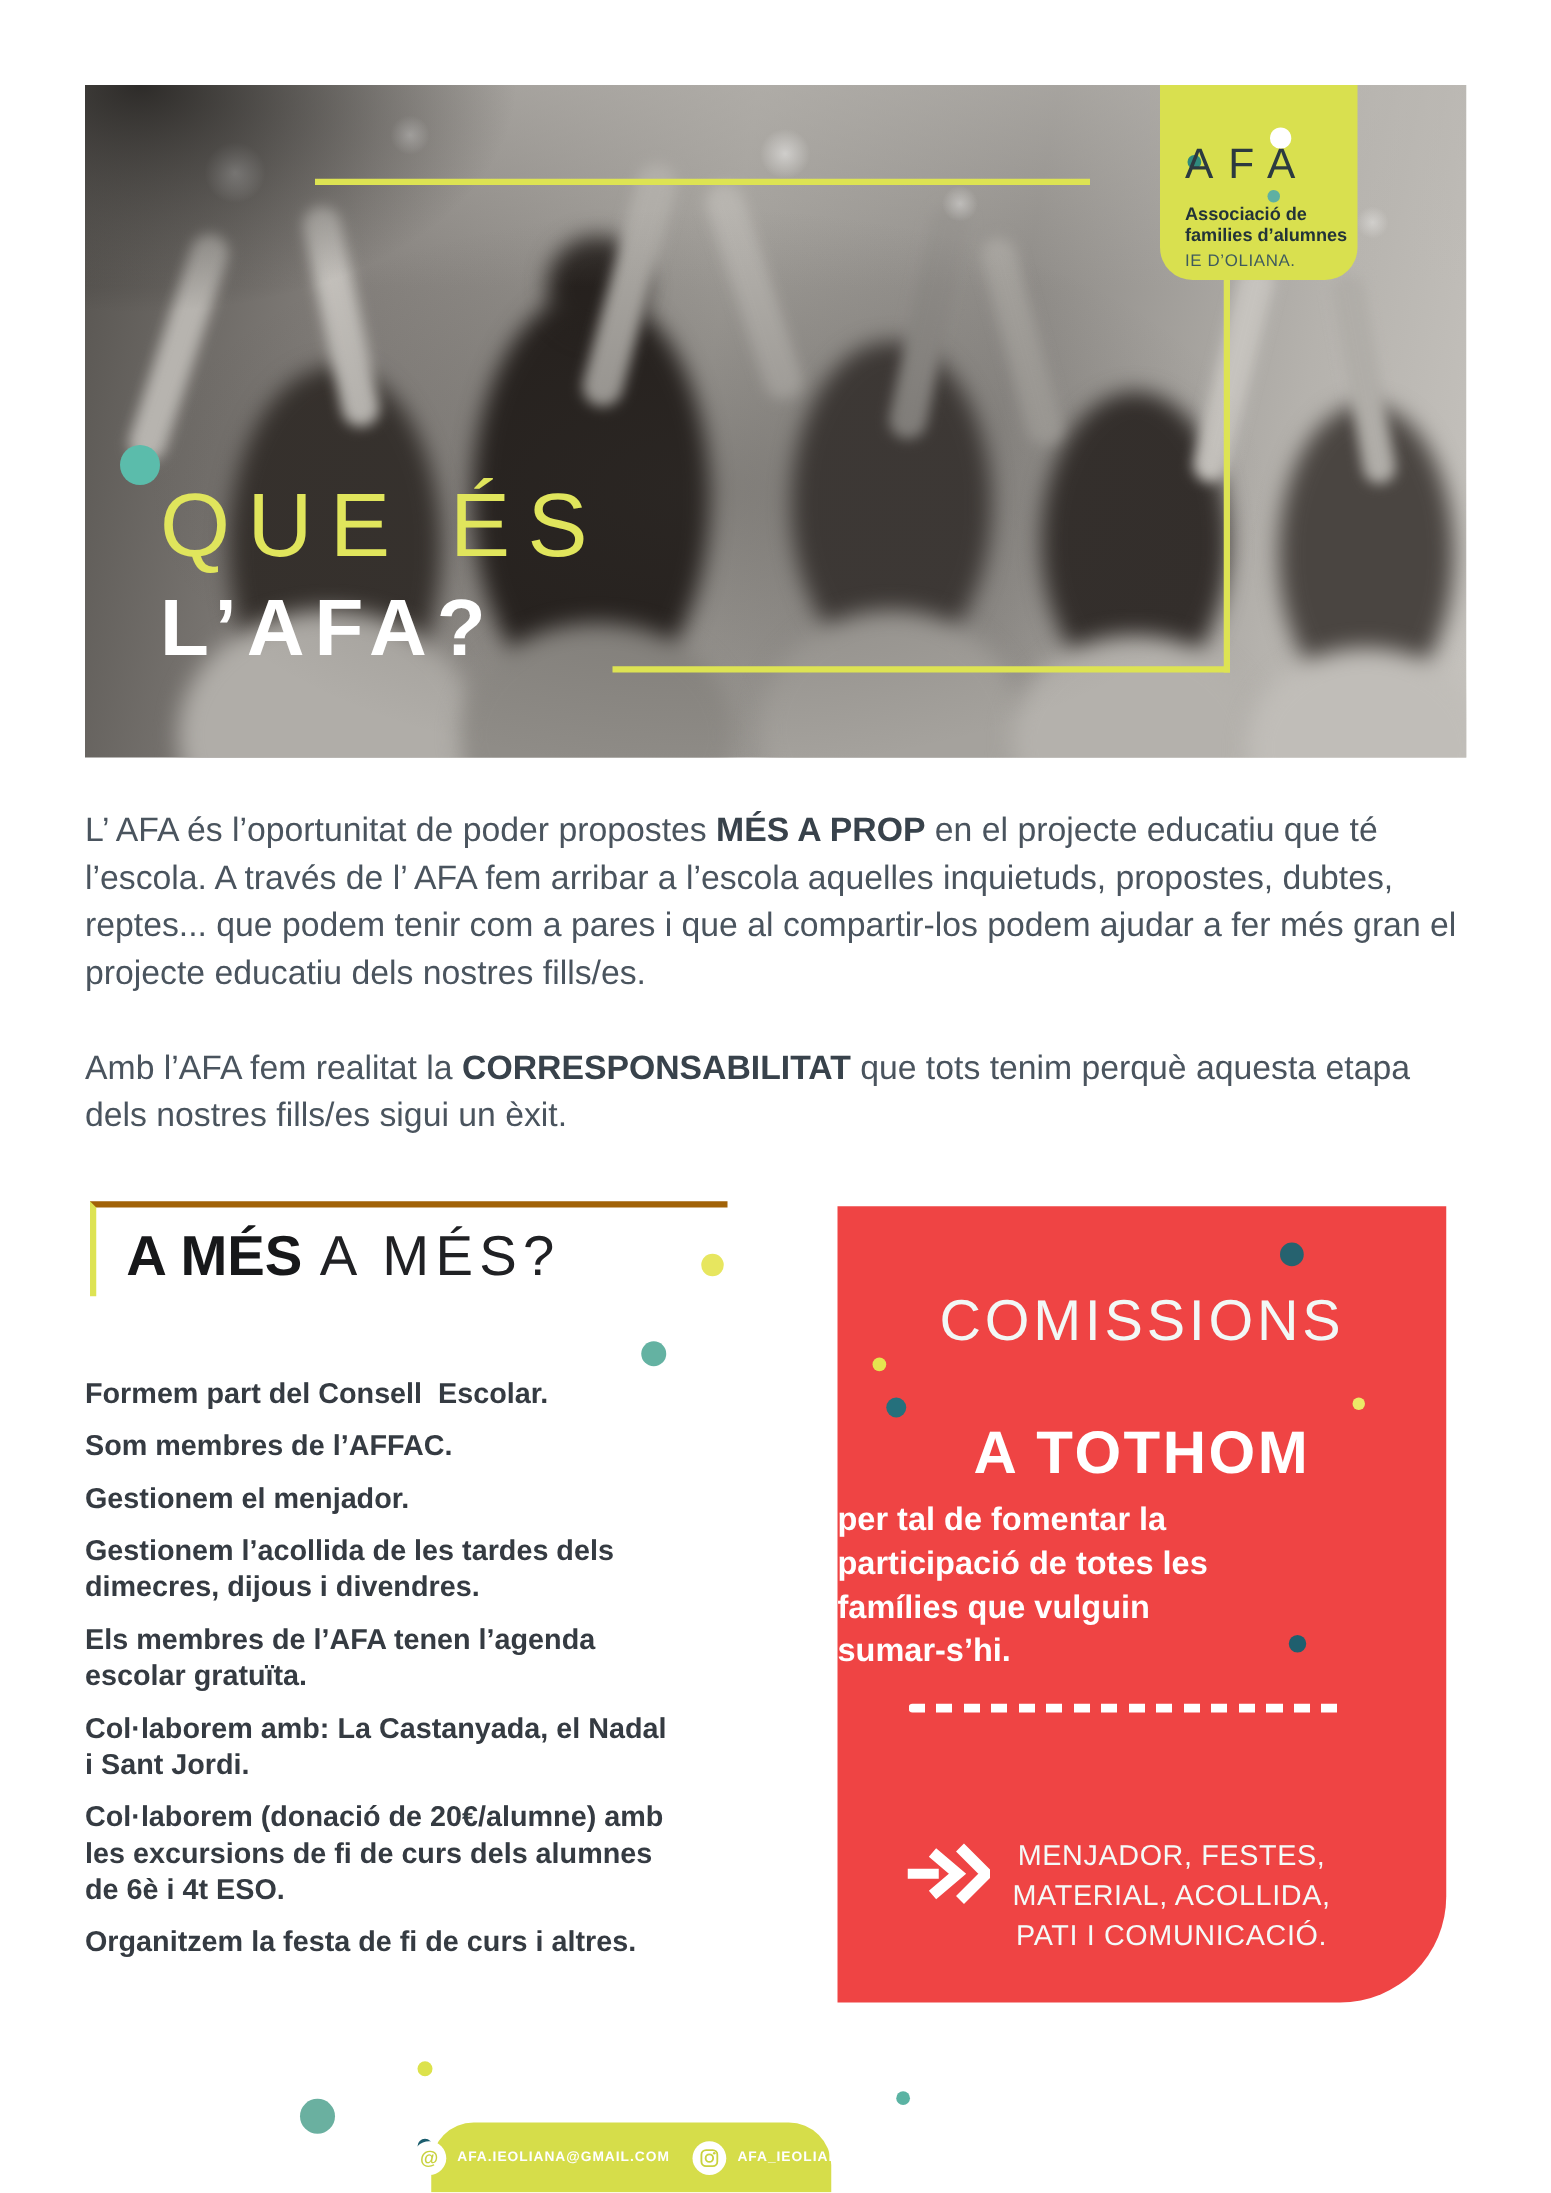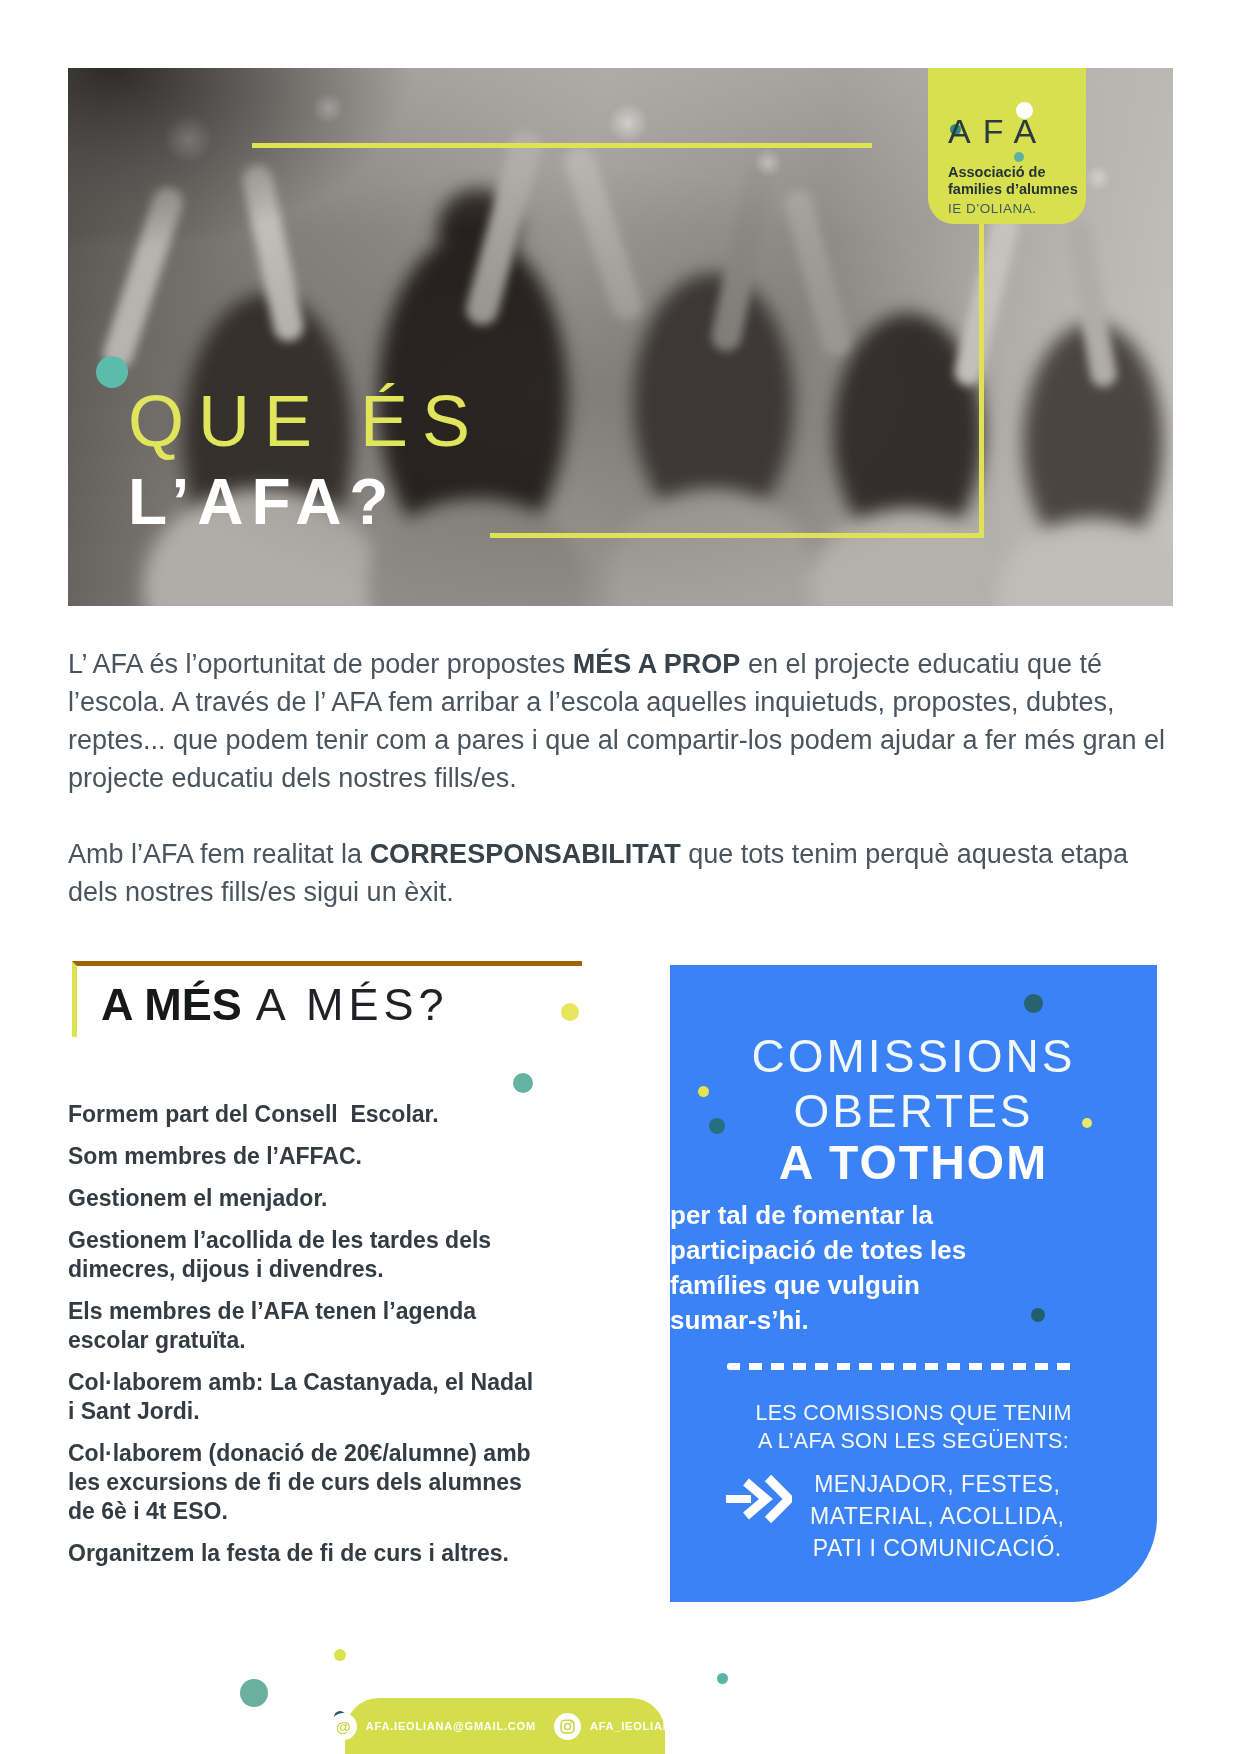--- a/index.html
+++ b/index.html
@@ -53,21 +53,21 @@
               border-top:5px solid #a16207;border-left:5px solid #dde353;}
   .more-heading{position:absolute;left:24px;top:13px;font-size:45px;color:#17181a;white-space:nowrap;}
   .more-heading .hb{font-weight:700;}
   .more-heading .hl{font-weight:400;margin-left:14px;letter-spacing:5px;color:#202124;}
 
   .more-list{position:absolute;left:68px;top:1100px;width:472px;margin:0;padding:0;list-style:none;
              font-size:23px;font-weight:700;line-height:29px;color:#353b42;}
   .more-list li{margin:0 0 13px 0;white-space:pre-wrap;}
 
   
-  .cbox{position:absolute;left:670px;top:965px;width:487px;height:637px;background:#3b82f6;
+  .cbox{position:absolute;left:670px;top:965px;width:487px;height:637px;background:#ef4444;
         border-radius:0 0 85px 0;}
   .cbox .dot{position:absolute;border-radius:50%;}
   .cb-t1{position:absolute;left:0;top:64px;width:100%;text-align:center;font-size:46px;
          letter-spacing:3px;color:#f2f8f6;font-weight:400;}
   .cb-t2{position:absolute;left:0;top:119px;width:100%;text-align:center;font-size:46px;
          letter-spacing:3px;color:#f2f8f6;font-weight:400;}
   .cb-t3{position:absolute;left:0;top:170px;width:100%;text-align:center;font-size:48px;
          letter-spacing:2px;color:#ffffff;font-weight:700;}
   .cb-sub{position:absolute;left:0;top:233px;width:100%;text-align:left;font-size:26px;
           line-height:35px;color:#ffffff;font-weight:700;white-space:pre-line;}
@@ -163,29 +163,26 @@
   </ul>
 
   <div class="cbox">
     <div class="dot" style="left:354px;top:29px;width:19px;height:19px;background:#26626f;"></div>
     <div class="dot" style="left:28px;top:121px;width:11px;height:11px;background:#e5e44f;"></div>
     <div class="dot" style="left:39px;top:153px;width:16px;height:16px;background:#25707c;"></div>
     <div class="dot" style="left:412px;top:153px;width:10px;height:10px;background:#ece967;"></div>
     <div class="dot" style="left:361px;top:343px;width:14px;height:14px;background:#1f5f6e;"></div>
 
     <div class="cb-t1">COMISSIONS</div>
-    <div class="cb-t2">OBERTES</div>
     <div class="cb-t3">A TOTHOM</div>
     <div class="cb-sub">per tal de fomentar la
 participació de totes les
 famílies que vulguin
 sumar-s’hi.</div>
     <div class="cb-dash"></div>
-    <div class="cb-note">LES COMISSIONS QUE TENIM
-A L’AFA SON LES SEGÜENTS:</div>
     <div class="cb-row">
       <svg viewBox="0 0 66 50" width="66" height="50">
         <rect x="0" y="21" width="25" height="8" fill="#ffffff"></rect>
         <polyline points="20,8 40,25 20,42" fill="none" stroke="#ffffff" stroke-width="9"></polyline>
         <polyline points="42,4 63,25 42,46" fill="none" stroke="#ffffff" stroke-width="9"></polyline>
       </svg>
       <div class="cb-list">MENJADOR, FESTES,
 MATERIAL, ACOLLIDA,
 PATI I COMUNICACIÓ.</div>
     </div>

